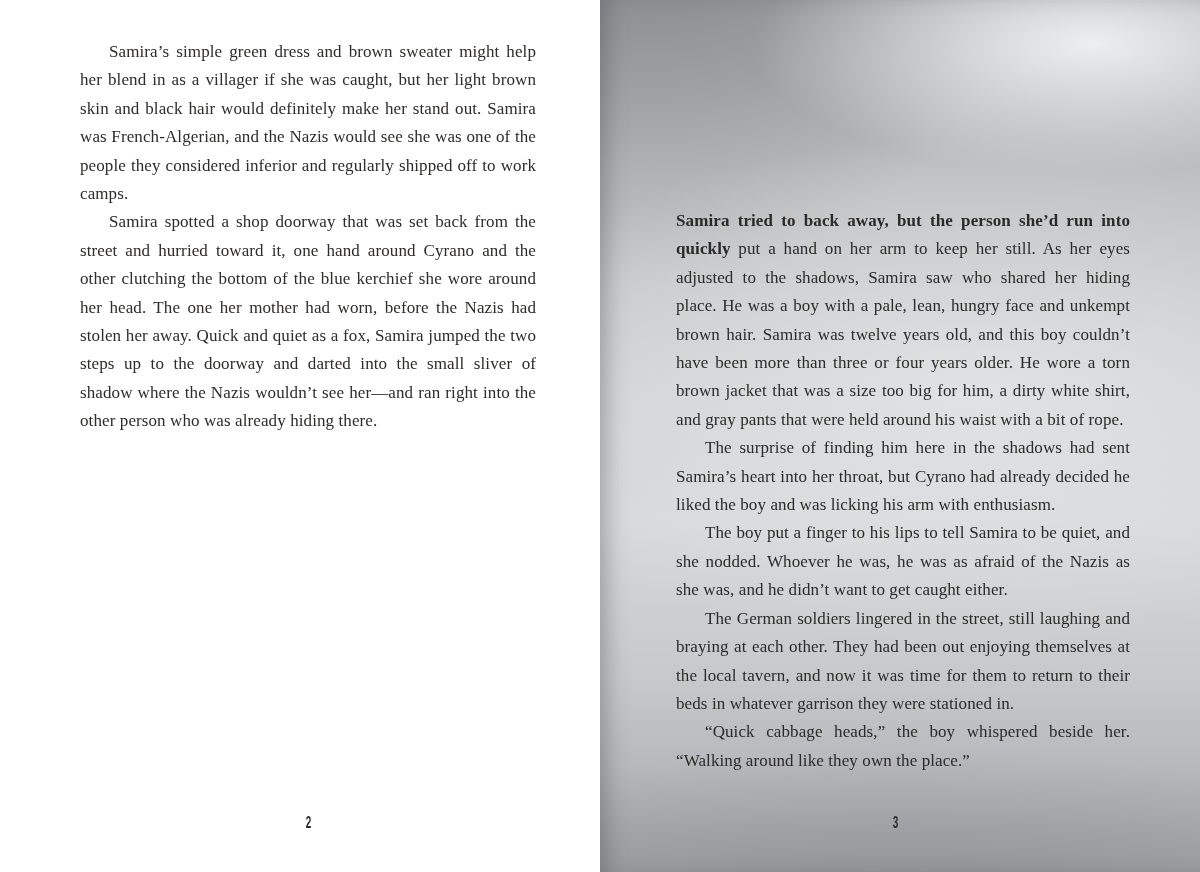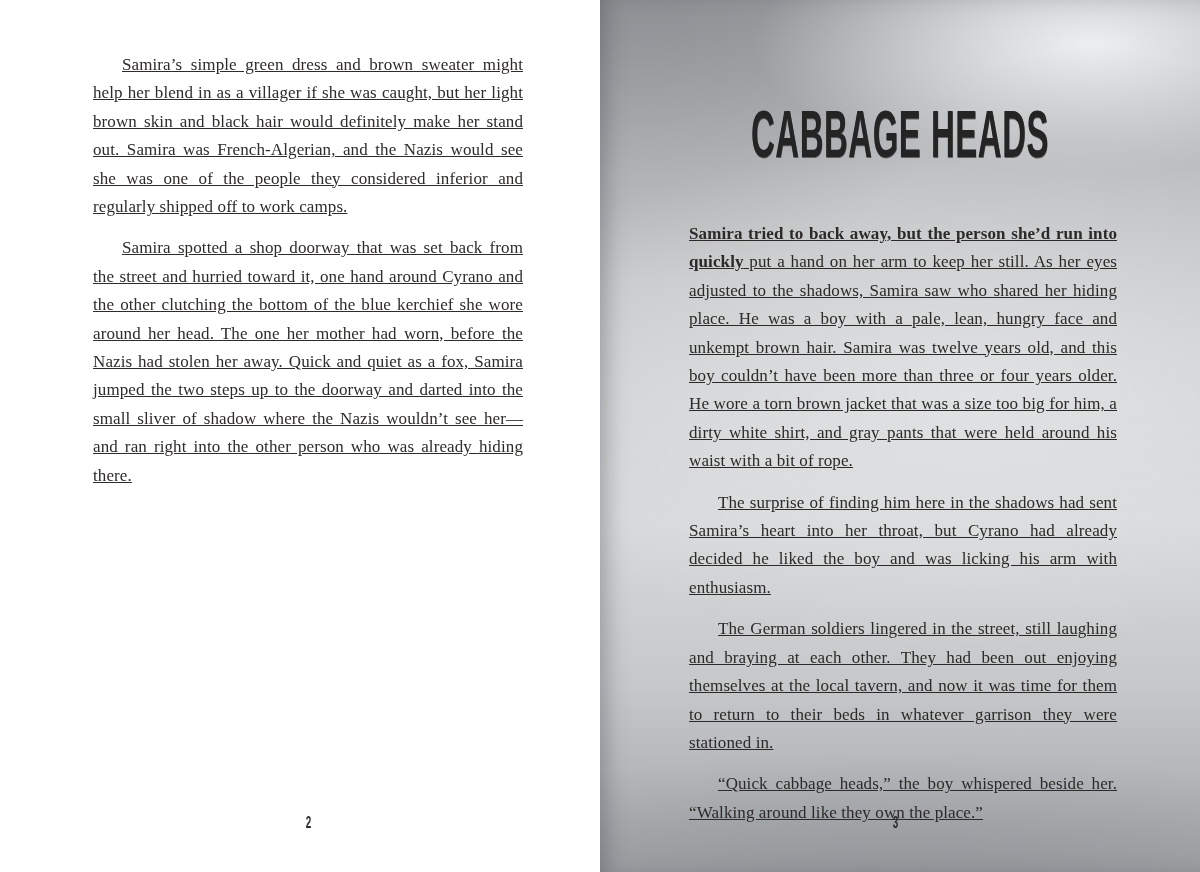--- a/index.html
+++ b/index.html
@@ -35,21 +35,21 @@
     position: absolute;
     font-size: 17px;
     line-height: 28.4px;
     color: #2e2c2a;
     text-align: justify;
     letter-spacing: 0.1px;
   }
   .page-left .text-block { left: 80px; width: 456px; top: 38px; }
   .page-right .text-block { left: 76px; width: 454px; top: 207px; color: #2b2a28; }
 
-  .para { margin: 13px; text-indent: 29px; text-decoration: underline; }
+  .para { margin: 0; text-indent: 29px; }
   .para.no-indent { text-indent: 0; }
   .seg-bold { font-weight: bold; }
   .seg-italic { font-style: italic; }
 
   
   .chapter-title {
     position: absolute; top: 101px; left: 0; right: 0;
     margin: 0; text-align: center;
     font-weight: normal; line-height: 66px; height: 66px;
     white-space: nowrap;
@@ -92,26 +92,24 @@
     <div class="text-block">
       <p class="para"><span>Samira’s simple green dress and brown sweater might help her blend in as a villager if she was caught, but her light brown skin and black hair would definitely make her stand out. Samira was French-Algerian, and the Nazis would see she was one of the people they considered inferior and regularly shipped off to work camps.</span></p>
       <p class="para"><span>Samira spotted a shop doorway that was set back from the street and hurried toward it, one hand around Cyrano and the other clutching the bottom of the blue kerchief she wore around her head. The one her mother had worn, before the Nazis had stolen her away. Quick and quiet as a fox, Samira jumped the two steps up to the doorway and darted into the small sliver of shadow where the Nazis wouldn’t see her—and ran right into the other person who was already hiding there.</span></p>
     </div>
     <div class="folio">
       <span class="condensed-num">2</span>
     </div>
   </section>
 
   <section class="page page-right">
-    <h1 class="chapter-title">
-      <span class="condensed-title">CABBAGE HEADS</span>
-    </h1>
     <div class="text-block">
       <p class="para no-indent"><span class="seg-bold">Samira tried to back away, but the person she’d run into quickly</span><span> put a hand on her arm to keep her still. As her eyes adjusted to the shadows, Samira saw who shared her hiding place. He was a boy with a pale, lean, hungry face and unkempt brown hair. Samira was twelve years old, and this boy couldn’t have been more than three or four years older. He wore a torn brown jacket that was a size too big for him, a dirty white shirt, and gray pants that were held around his waist with a bit of rope.</span></p>
       <p class="para"><span>The surprise of finding him here in the shadows had sent Samira’s heart into her throat, but Cyrano had already decided he liked the boy and was licking his arm with enthusiasm.</span></p>
+      <p class="para"><span>The boy put a finger to his lips to tell Samira to be quiet, and she nodded. Whoever he was, he was as afraid of the Nazis as she was, and he didn’t want to get caught either.</span></p>
       <p class="para"><span>The German soldiers lingered in the street, still laughing and braying at each other. They had been out enjoying themselves at the local tavern, and now it was time for them to return to their beds in whatever garrison they were stationed in.</span></p>
       <p class="para"><span>“Quick cabbage heads,” the boy whispered beside her. “Walking around like they own the place.”</span></p>
     </div>
     <div class="folio">
       <span class="condensed-num">3</span>
     </div>
   </section>
 
 </div>
 

